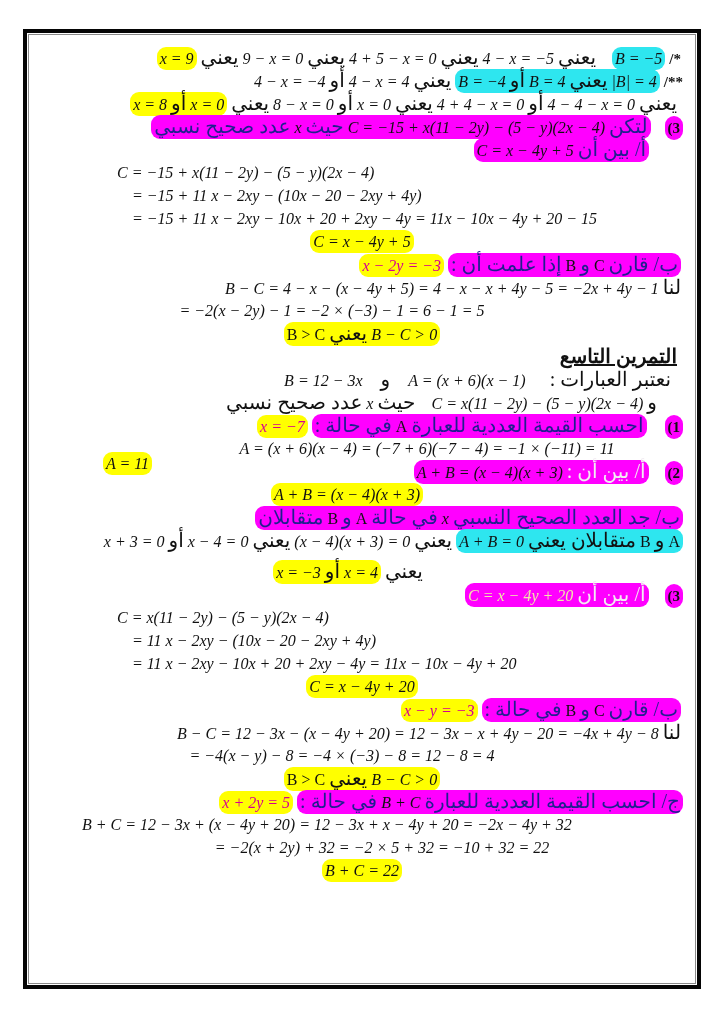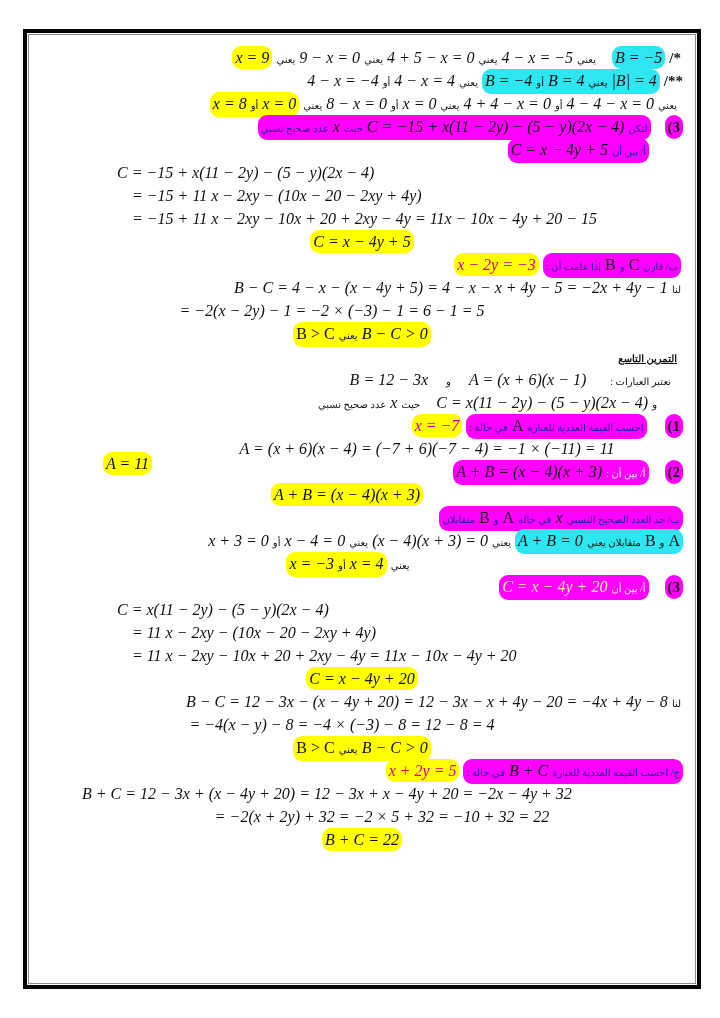--- a/index.html
+++ b/index.html
@@ -12,21 +12,21 @@
   .sheet{position:relative;width:720px;height:1018px;background:#fff;}
   .frame{position:absolute;left:23px;top:29px;width:678px;height:960px;
     border:4px solid #050505;background:#fff;}
   .frame-inner{position:absolute;inset:1px;border:1px solid #8a8a8a;}
   .content{position:absolute;inset:2px;padding:9px 6px 0 6px;}
   .line{position:relative;height:23px;line-height:23px;white-space:nowrap;
     direction:rtl;text-align:right;}
   .a-c{text-align:center;}
   .a-l{text-align:left;}
   .seg{unicode-bidi:isolate;}
-  .k-ar{font-size:10px;}
+  .k-ar{font-size:20px;}
   .k-m{font-style:italic;font-size:16px;}
   .k-mr{font-size:16px;}
   .k-mk{font-weight:bold;font-size:15px;font-style:normal;}
   .hl{display:inline-block;padding:0 3px;border-radius:9px;}
   .hl-y{background:var(--hl-y);}
   .hl-c{background:var(--hl-c);}
   .hl-p{background:var(--hl-p);}
   .fg-n{color:var(--fg-n);}
   .fg-p{color:var(--fg-p);}
   .fg-w{color:var(--fg-w);}
@@ -58,26 +58,27 @@
           <div class="line a-c"><span class="hl hl-y"><span class="seg k-m" dir="ltr">B − C &gt; 0</span> <span class="seg k-ar">يعني</span> <span class="seg k-mr" dir="ltr">B &gt; C</span></span> </div>
           <div class="line a-r" style="padding-right: 10px;"><span class="seg k-ar bold und">التمرين التاسع</span> </div>
           <div class="line a-r" style="padding-right: 16px;"><span class="seg k-ar">نعتبر العبارات :</span> <span class="sp" style="width: 16px;"></span> <span class="seg k-m" dir="ltr">A = (x + 6)(x − 1)</span> <span class="sp" style="width: 10px;"></span> <span class="seg k-ar">و</span> <span class="sp" style="width: 10px;"></span> <span class="seg k-m" dir="ltr">B = 12 − 3x</span> </div>
           <div class="line a-r" style="padding-right: 30px;"><span class="seg k-ar">و</span> <span class="seg k-m" dir="ltr">C = x(11 − 2y) − (5 − y)(2x − 4)</span> <span class="sp" style="width: 8px;"></span> <span class="seg k-ar">حيث</span> <span class="seg k-m" dir="ltr">x</span> <span class="seg k-ar">عدد صحيح نسبي</span> </div>
           <div class="line a-r" style="padding-right: 4px;"><span class="hl hl-p"><span class="seg k-mk" dir="ltr">(1</span></span> <span class="sp" style="width: 10px;"></span> <span class="hl hl-p"><span class="seg k-ar fg-n">احسب القيمة العددية للعبارة</span> <span class="seg k-mr" dir="ltr">A</span> <span class="seg k-ar fg-n">في حالة :</span></span> <span class="hl hl-y"><span class="seg k-m fg-p" dir="ltr">x = −7</span></span> </div>
           <div class="line a-c" style="padding-left: 130px;"><span class="seg k-m" dir="ltr">A = (x + 6)(x − 4) = (−7 + 6)(−7 − 4) = −1 × (−11) = 11</span> <span class="float-left hl hl-y" style="left: 66px;"><span class="seg k-m" dir="ltr">A = 11</span></span></div>
           <div class="line a-r" style="padding-right: 4px;"><span class="hl hl-p"><span class="seg k-mk" dir="ltr">(2</span></span> <span class="sp" style="width: 8px;"></span> <span class="hl hl-p"><span class="seg k-ar fg-w">أ/ بين أن :</span> <span class="seg k-m" dir="ltr">A + B = (x − 4)(x + 3)</span></span> </div>
           <div class="line a-c" style="padding-right: 30px;"><span class="hl hl-y"><span class="seg k-m" dir="ltr">A + B = (x − 4)(x + 3)</span></span> </div>
           <div class="line a-r" style="padding-right: 4px;"><span class="hl hl-p"><span class="seg k-ar fg-n">ب/ جد العدد الصحيح النسبي</span> <span class="seg k-m" dir="ltr">x</span> <span class="seg k-ar fg-n">في حالة</span> <span class="seg k-mr" dir="ltr">A</span> <span class="seg k-ar fg-n">و</span> <span class="seg k-mr" dir="ltr">B</span> <span class="seg k-ar fg-n">متقابلان</span></span> </div>
           <div class="line a-r" style="padding-right: 4px;"><span class="hl hl-c"><span class="seg k-mr" dir="ltr">A</span> <span class="seg k-ar">و</span> <span class="seg k-mr" dir="ltr">B</span> <span class="seg k-ar">متقابلان يعني</span> <span class="seg k-m" dir="ltr">A + B = 0</span></span> <span class="seg k-ar">يعني</span> <span class="seg k-m" dir="ltr">(x − 4)(x + 3) = 0</span> <span class="seg k-ar">يعني</span> <span class="seg k-m" dir="ltr">x − 4 = 0</span> <span class="seg k-ar">أو</span> <span class="seg k-m" dir="ltr">x + 3 = 0</span> </div>
-          <div class="line a-c" style="padding-right: 28px;"><span class="seg k-ar">يعني</span> <span class="hl hl-y"><span class="seg k-m" dir="ltr">x = 4</span> <span class="seg k-ar">أو</span> <span class="seg k-m" dir="ltr">x = −3</span></span> </div>
+          <div class="line a-c" style="padding-right: 28px; margin-top: 8px;"><span class="seg k-ar">يعني</span> <span class="hl hl-y"><span class="seg k-m" dir="ltr">x = 4</span> <span class="seg k-ar">أو</span> <span class="seg k-m" dir="ltr">x = −3</span></span> </div>
           <div class="line a-r" style="padding-right: 4px;"><span class="hl hl-p"><span class="seg k-mk" dir="ltr">(3</span></span> <span class="sp" style="width: 8px;"></span> <span class="hl hl-p"><span class="seg k-ar fg-w">أ/ بين أن</span> <span class="seg k-m fg-y" dir="ltr">C = x − 4y + 20</span></span> </div>
           <div class="line a-l" style="padding-left: 80px;"><span class="seg k-m" dir="ltr">C = x(11 − 2y) − (5 − y)(2x − 4)</span> </div>
           <div class="line a-l" style="padding-left: 95px;"><span class="seg k-m" dir="ltr">= 11 x − 2xy − (10x − 20 − 2xy + 4y)</span> </div>
           <div class="line a-l" style="padding-left: 95px;"><span class="seg k-m" dir="ltr">= 11 x − 2xy − 10x + 20 + 2xy − 4y = 11x − 10x − 4y + 20</span> </div>
           <div class="line a-c"><span class="hl hl-y"><span class="seg k-m" dir="ltr">C = x − 4y + 20</span></span> </div>
+          <div class="line a-r" style="padding-right: 6px;"><span class="hl hl-p"><span class="seg k-ar fg-n">ب/ قارن</span> <span class="seg k-mr" dir="ltr">C</span> <span class="seg k-ar fg-n">و</span> <span class="seg k-mr" dir="ltr">B</span> <span class="seg k-ar fg-n">في حالة :</span></span> <span class="hl hl-y"><span class="seg k-m fg-p" dir="ltr">x − y = −3</span></span> </div>
           <div class="line a-r" style="padding-right: 6px;"><span class="seg k-ar">لنا</span> <span class="seg k-m" dir="ltr">B − C = 12 − 3x − (x − 4y + 20) = 12 − 3x − x + 4y − 20 = −4x + 4y − 8</span> </div>
           <div class="line a-c" style="padding-right: 40px;"><span class="seg k-m" dir="ltr">= −4(x − y) − 8 = −4 × (−3) − 8 = 12 − 8 = 4</span> </div>
           <div class="line a-c"><span class="hl hl-y"><span class="seg k-m" dir="ltr">B − C &gt; 0</span> <span class="seg k-ar">يعني</span> <span class="seg k-mr" dir="ltr">B &gt; C</span></span> </div>
           <div class="line a-r" style="padding-right: 4px;"><span class="hl hl-p"><span class="seg k-ar fg-n">ج/ احسب القيمة العددية للعبارة</span> <span class="seg k-m" dir="ltr">B + C</span> <span class="seg k-ar fg-n">في حالة :</span></span> <span class="hl hl-y"><span class="seg k-m fg-p" dir="ltr">x + 2y = 5</span></span> </div>
           <div class="line a-l" style="padding-left: 45px;"><span class="seg k-m" dir="ltr">B + C = 12 − 3x + (x − 4y + 20) = 12 − 3x + x − 4y + 20 = −2x − 4y + 32</span> </div>
           <div class="line a-c" style="padding-left: 40px;"><span class="seg k-m" dir="ltr">= −2(x + 2y) + 32 = −2 × 5 + 32 = −10 + 32 = 22</span> </div>
           <div class="line a-c"><span class="hl hl-y"><span class="seg k-m" dir="ltr">B + C = 22</span></span> </div>
         </div>
     </div>
   </div>

